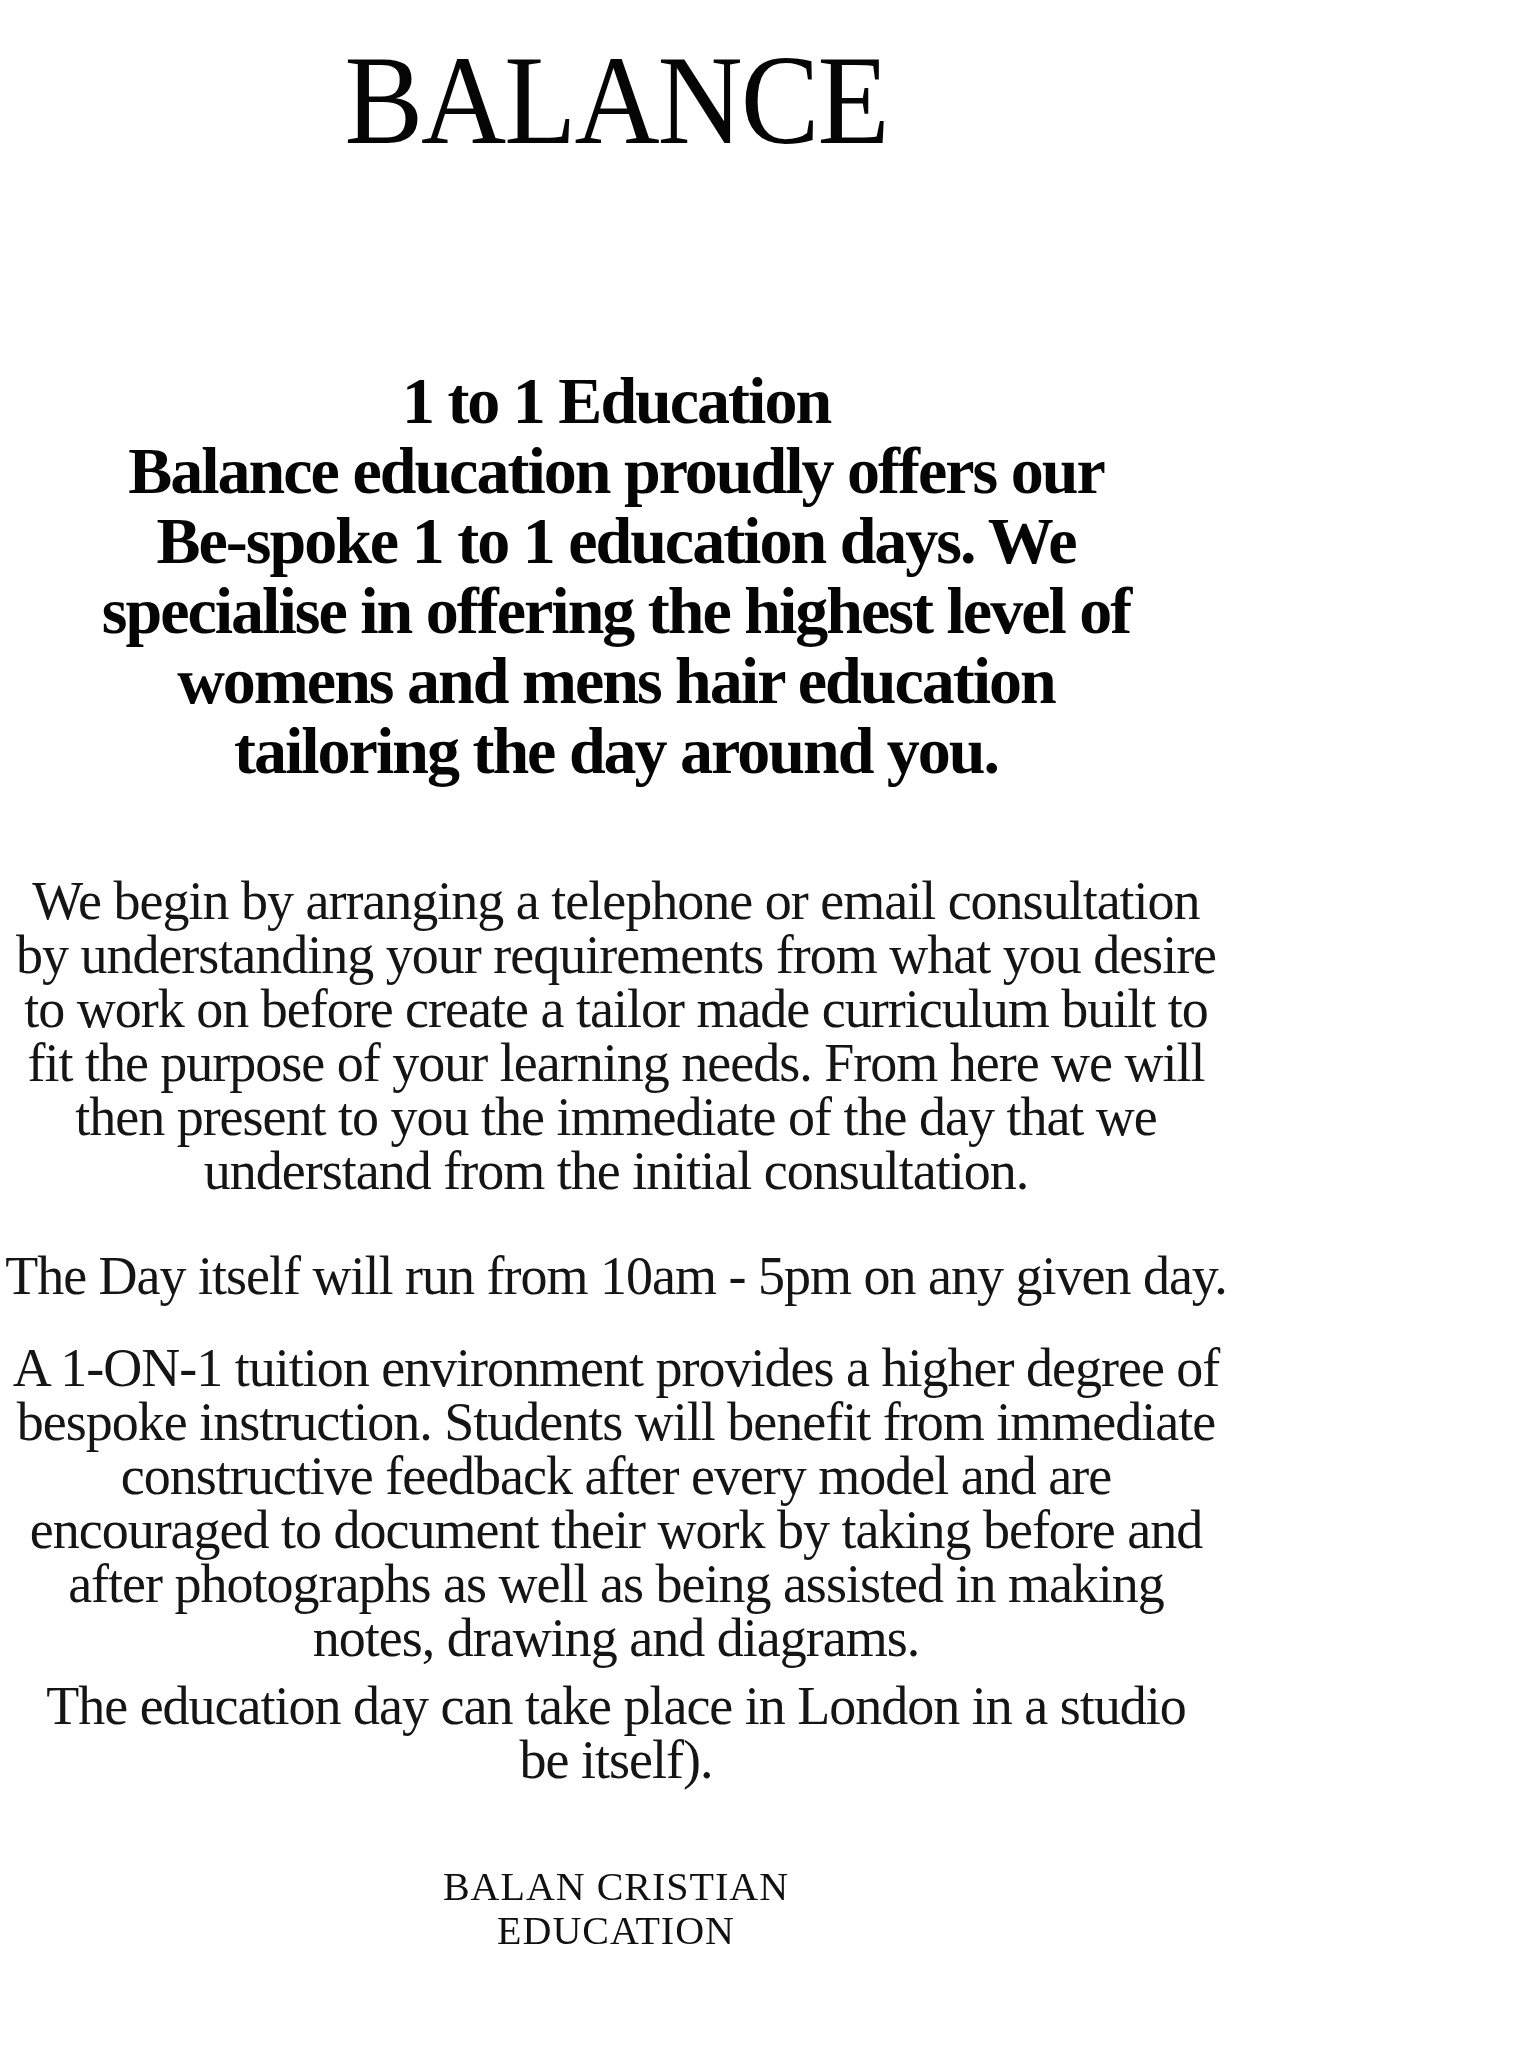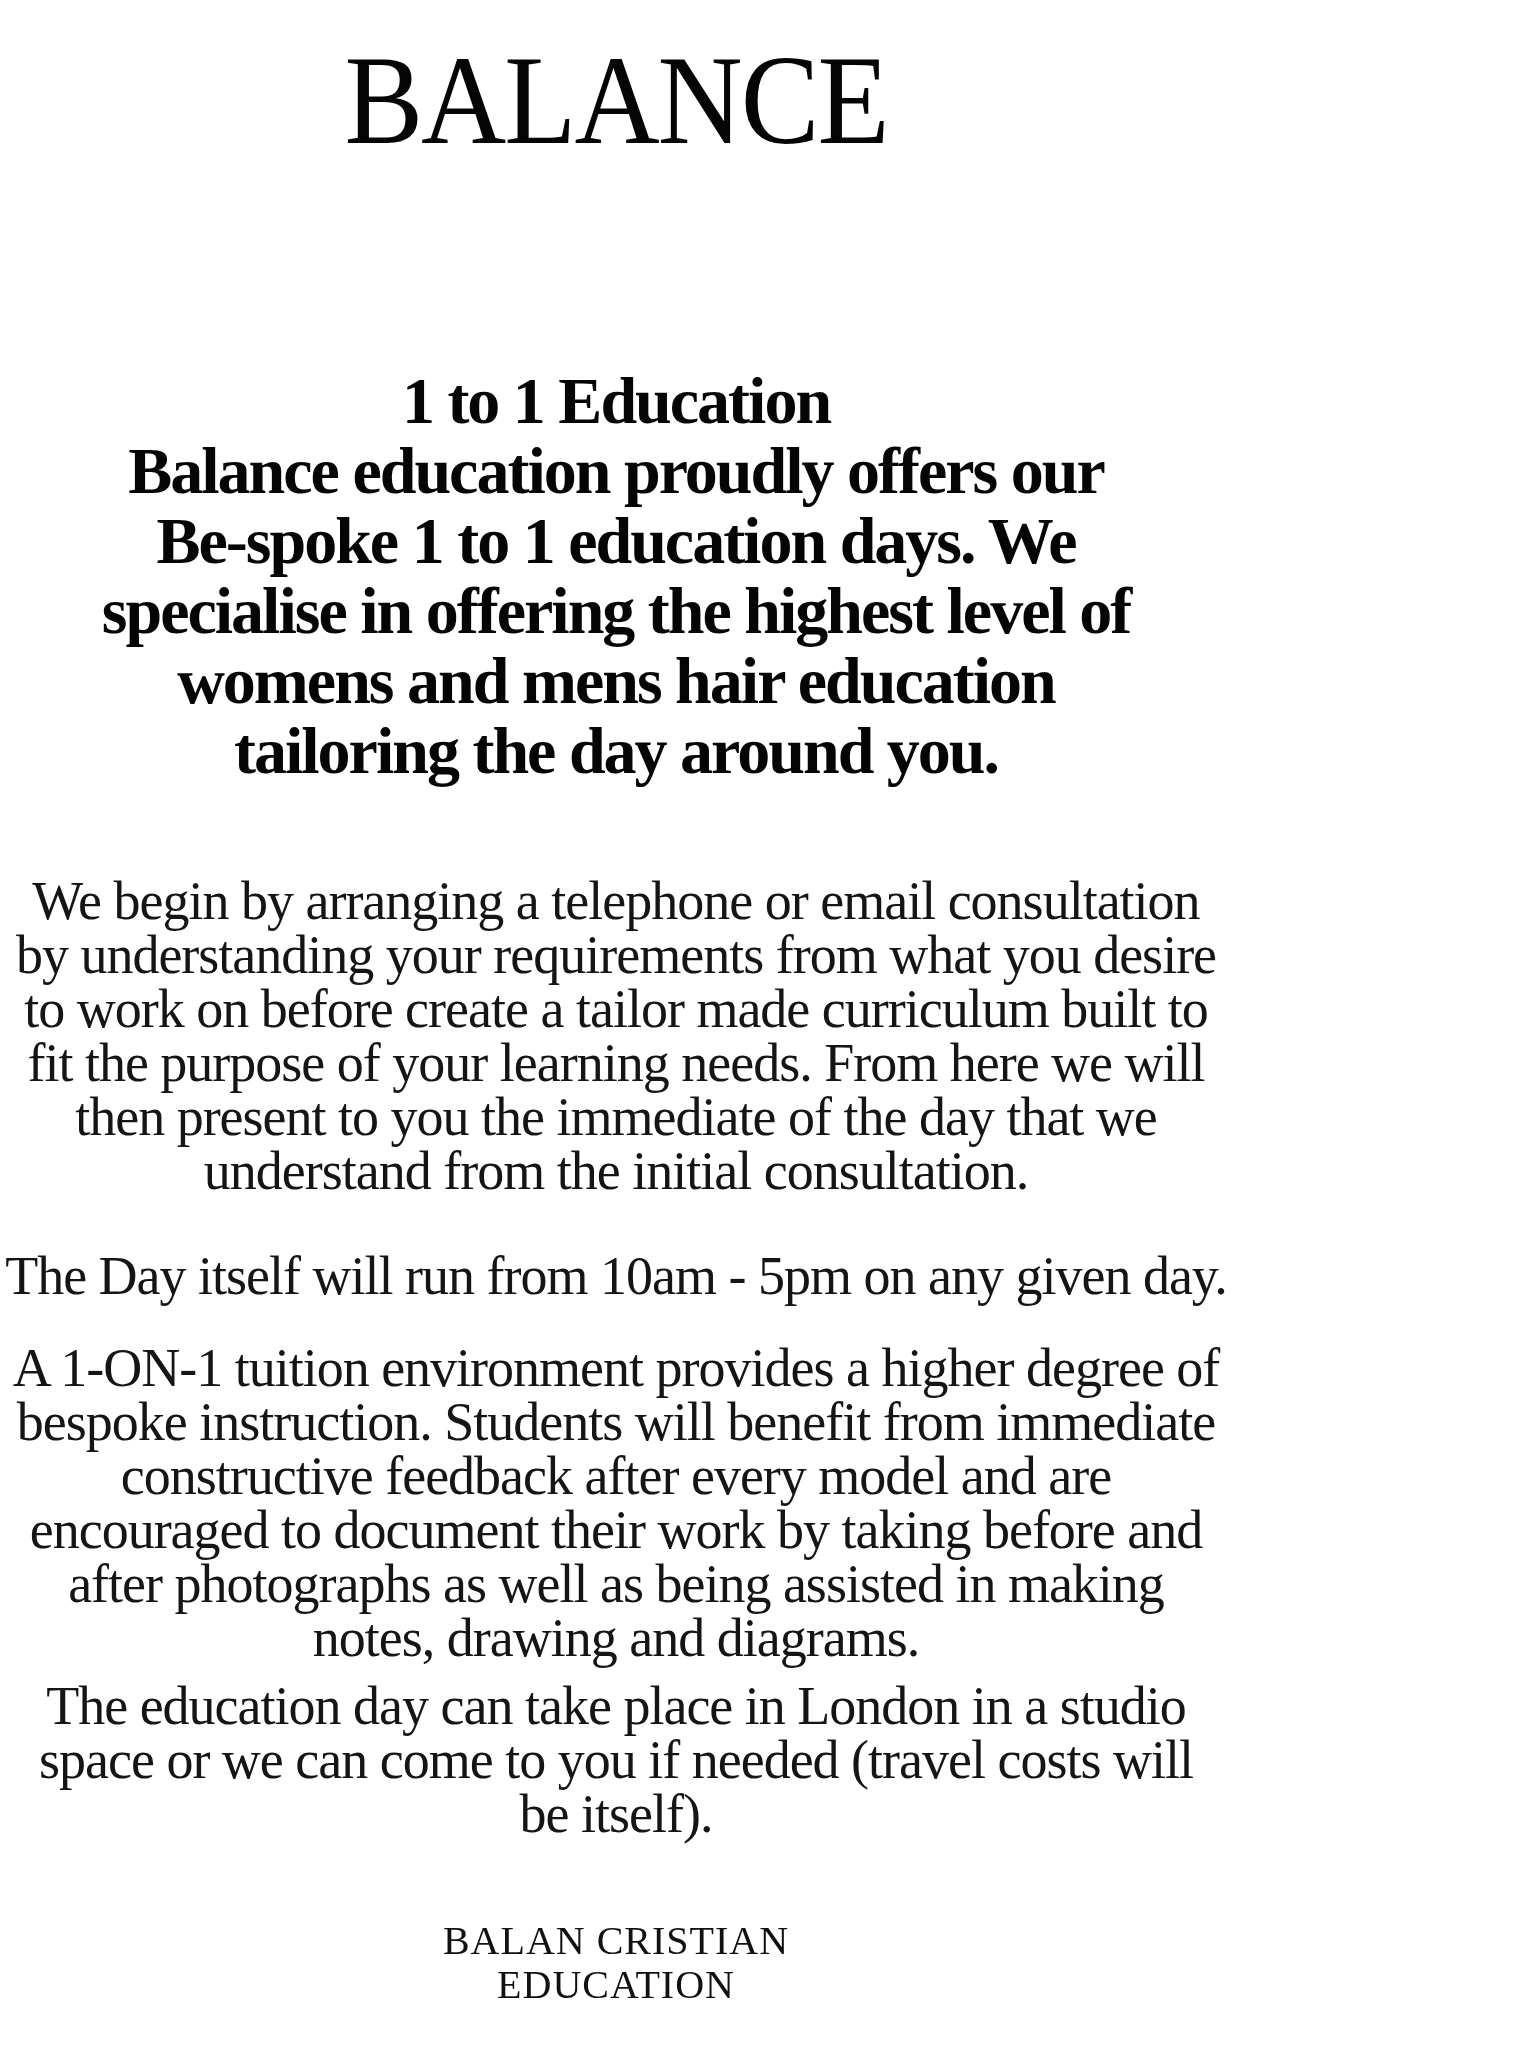--- a/index.html
+++ b/index.html
@@ -94,21 +94,20 @@
       <div class="line">A 1-ON-1 tuition environment provides a higher degree of</div>
       <div class="line">bespoke instruction. Students will benefit from immediate</div>
       <div class="line">constructive feedback after every model and are</div>
       <div class="line">encouraged to document their work by taking before and</div>
       <div class="line">after photographs as well as being assisted in making</div>
       <div class="line">notes, drawing and diagrams.</div>
     </div>
 
   <div class="para para-4">
       <div class="line">The education day can take place in London in a studio</div>
-      <div class="line">space or we can come to you if needed (travel costs will</div>
       <div class="line">be itself).</div>
     </div>
 
   <div class="footer">
       <div class="line">BALAN CRISTIAN</div>
       <div class="line">EDUCATION</div>
     </div>
 
 </div>
 

